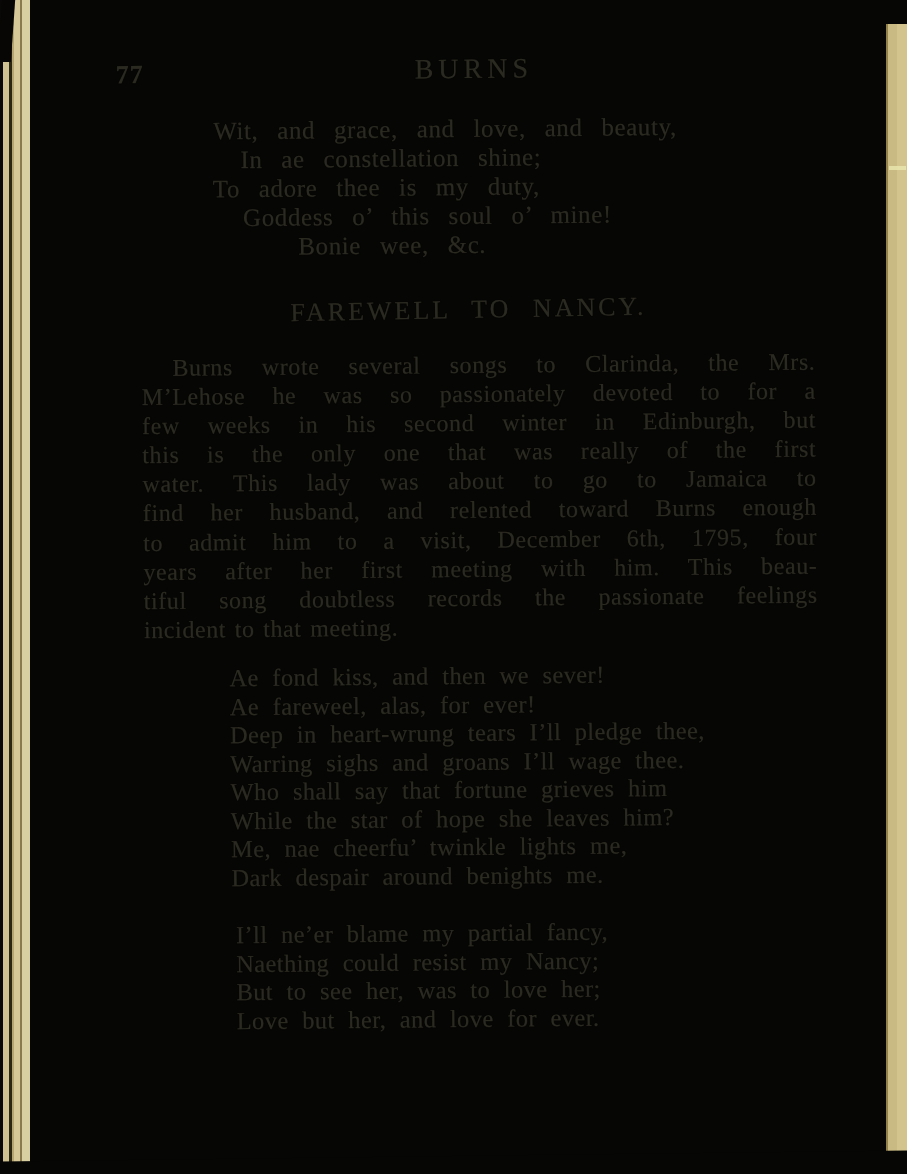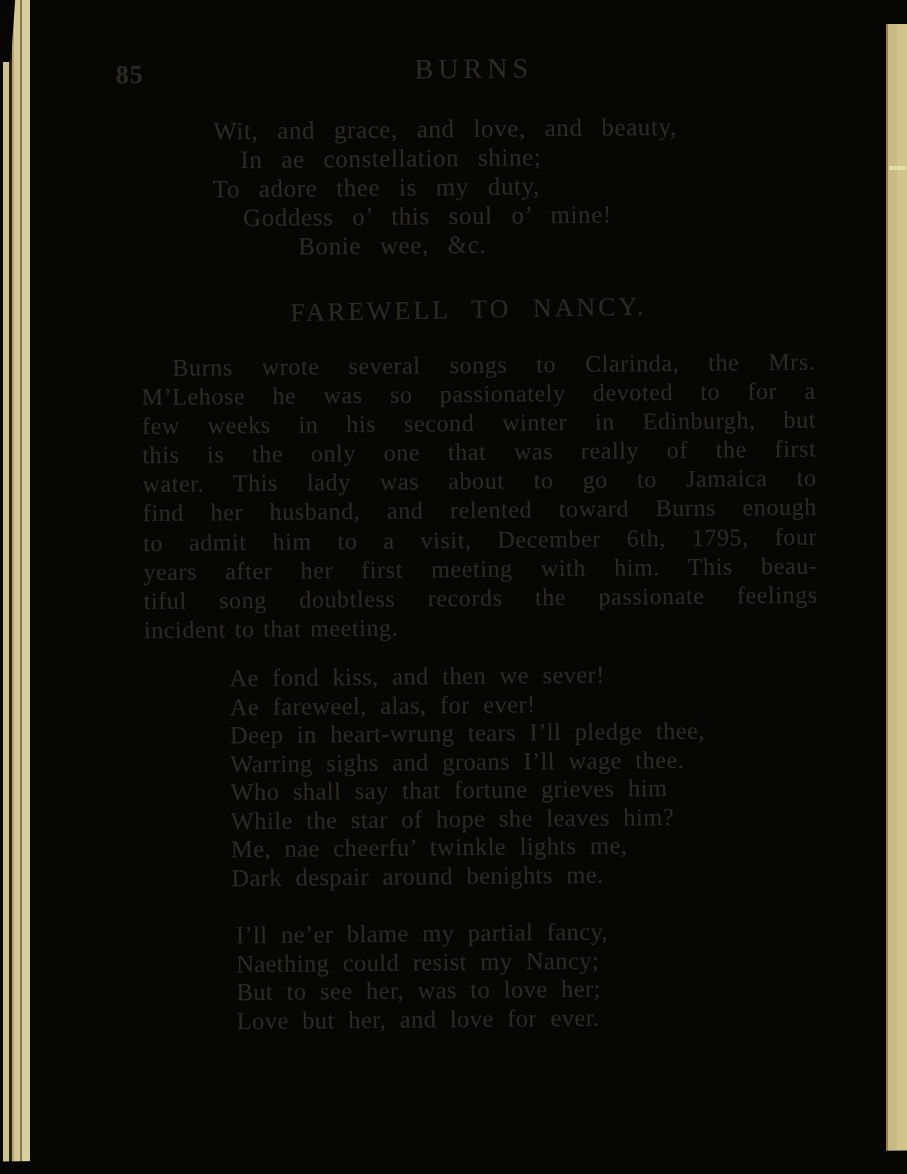--- a/index.html
+++ b/index.html
@@ -91,21 +91,21 @@
 
 <div class="photo">
   <div class="spine-edge"></div>
   <div class="corner-black-tl"></div>
   <div class="fore-edge"></div>
   <div class="fore-edge-line"></div>
 
   <div class="page">
     <div class="print">
 
-      <div class="pageno">85</div>
+      <div class="pageno">77</div>
 
       <div class="running-header">BURNS</div>
 
       <div class="verse opening-verse">
 
       <div class="vline" style="margin-left: 1px;">Wit, and grace, and love, and beauty,</div>
           <div class="vline" style="margin-left: 28px;">In ae constellation shine;</div>
           <div class="vline" style="margin-left: 0px;">To adore thee is my duty,</div>
           <div class="vline" style="margin-left: 30px;">Goddess o’ this soul o’ mine!</div>
           <div class="vline" style="margin-left: 85px;">Bonie wee, &amp;c.</div>

